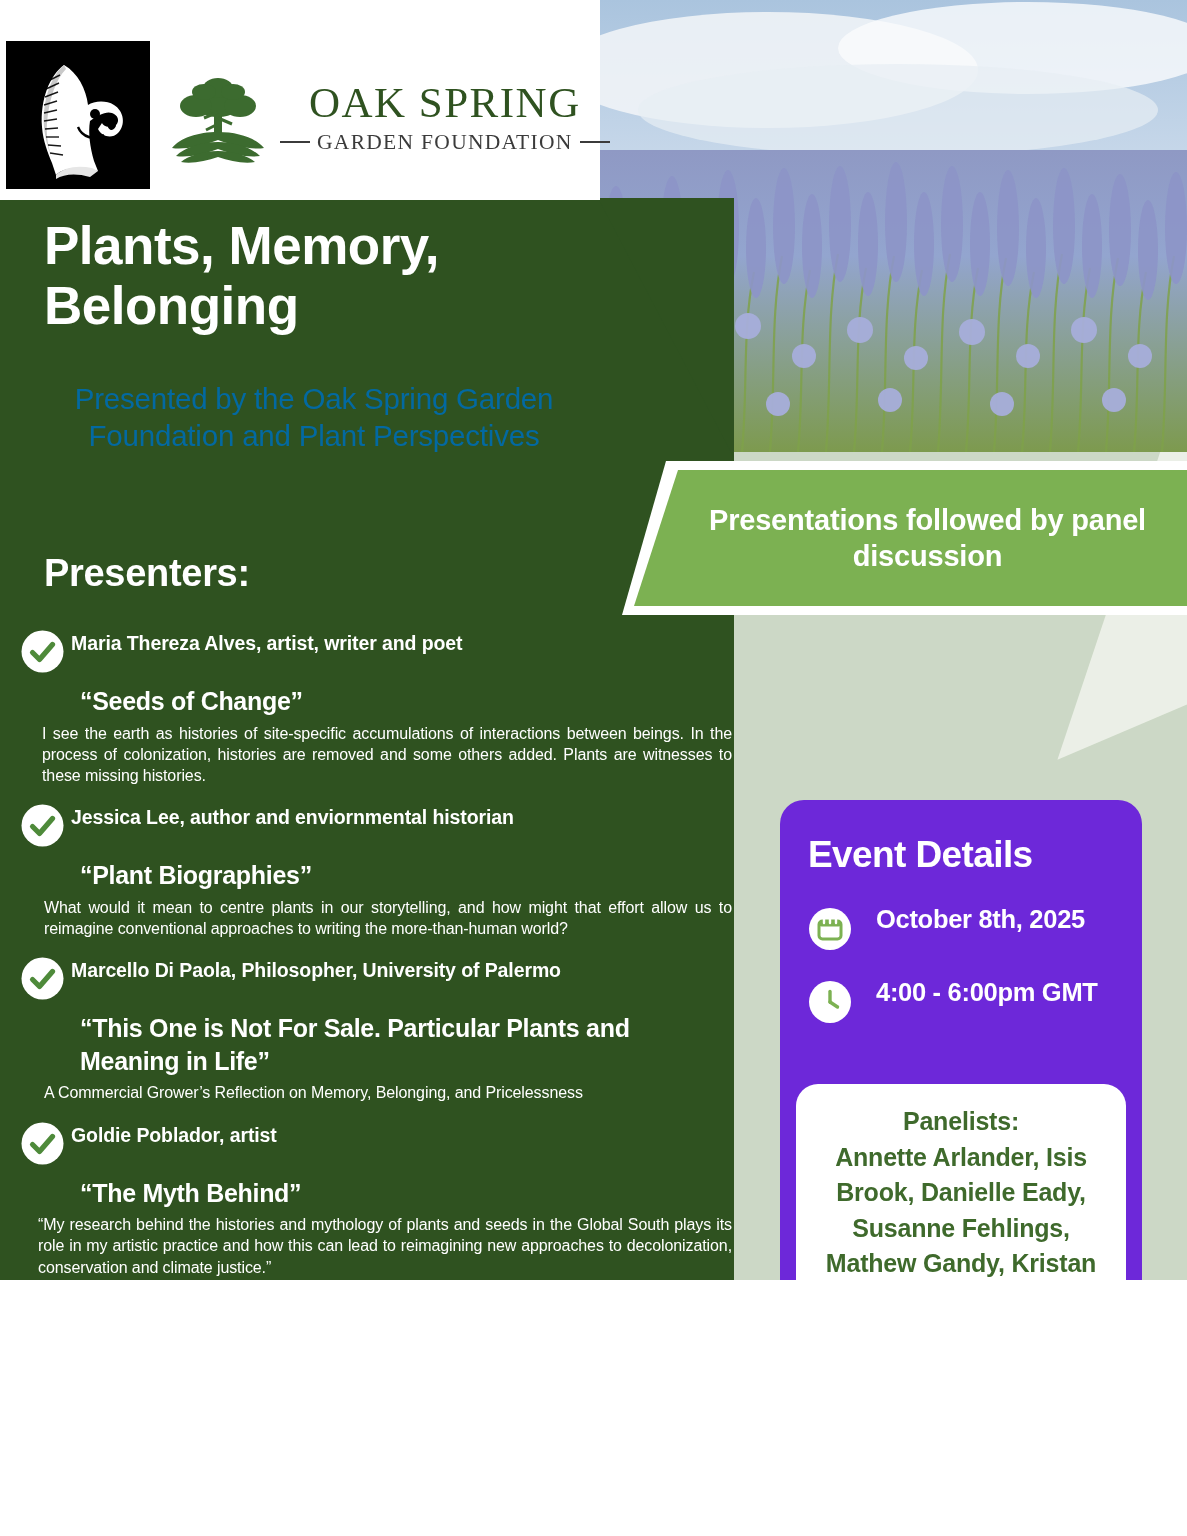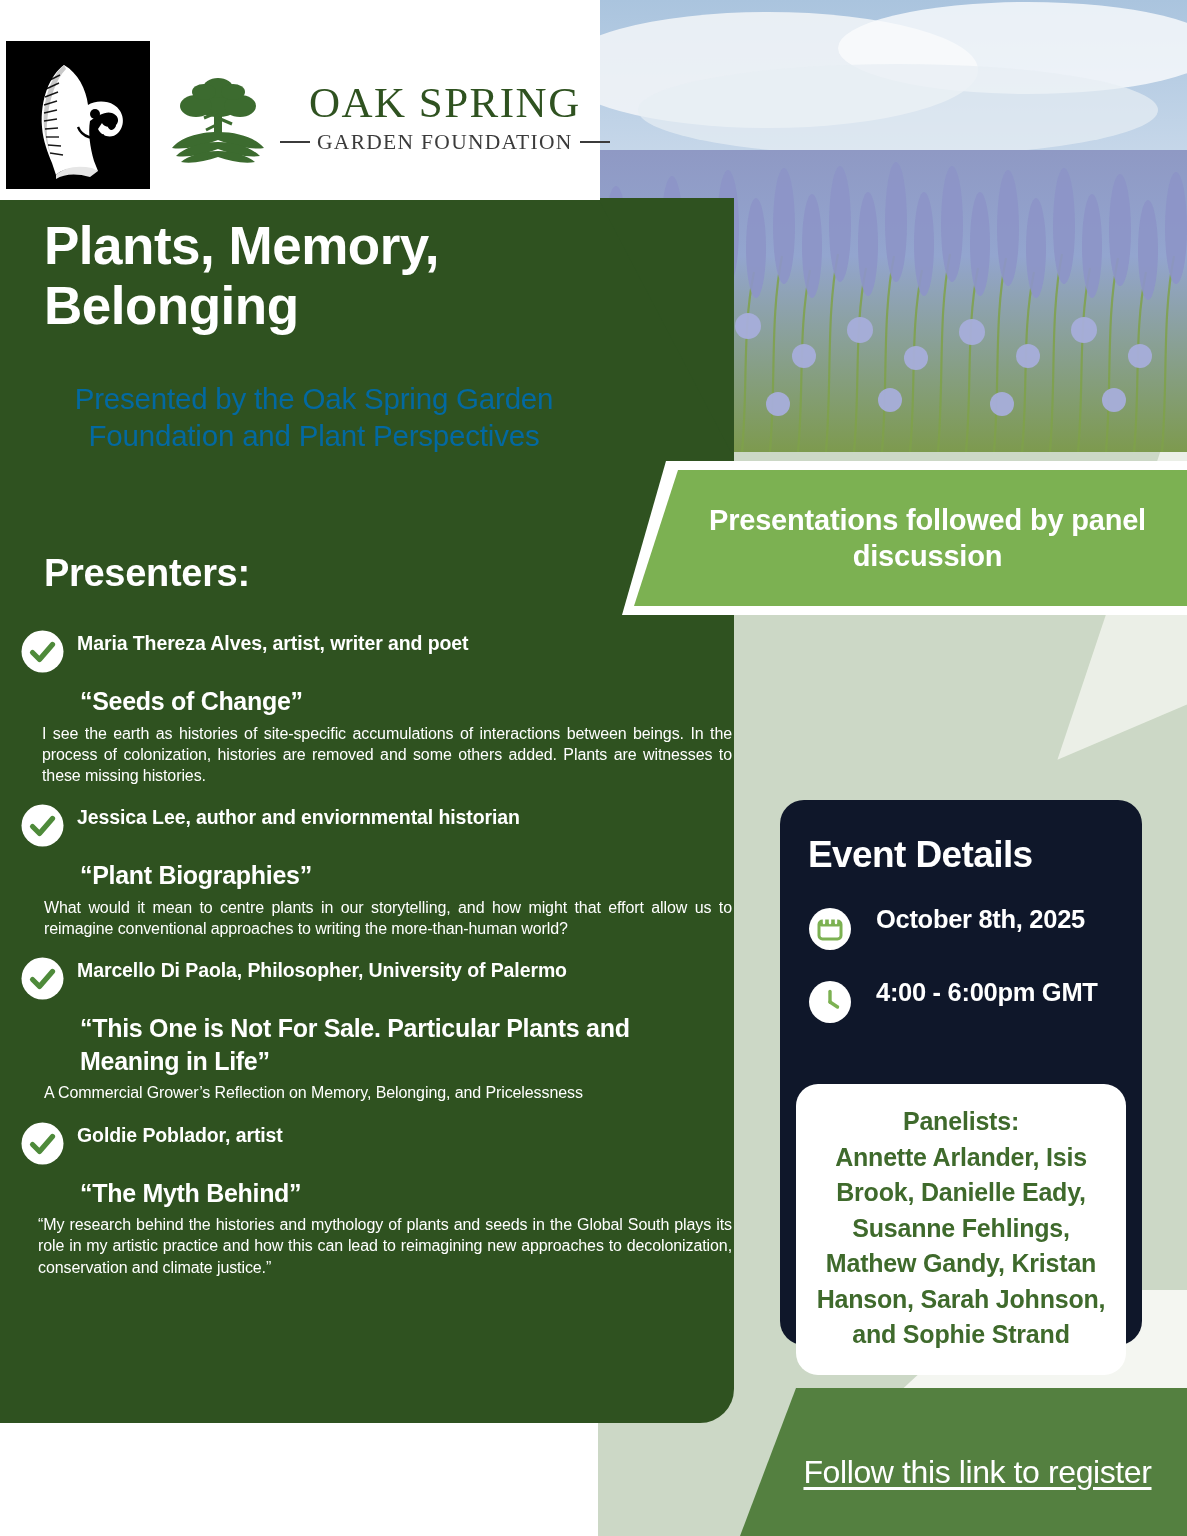--- a/index.html
+++ b/index.html
@@ -4,21 +4,21 @@
 <style>
   * { box-sizing: border-box; margin: 0; padding: 0; }
   html, body {
     width: 1187px; height: 1536px;
     font-family: "Liberation Sans", sans-serif;
     background: #ffffff;
     overflow: hidden;
   }
   #poster {
     position: relative;
-    width: 1187px; height: 1536px;
+    width: 1187px; height: 1280px;
     background: #ffffff;
     overflow: hidden;
     padding-left: 8px;
   }
 
   
   .bg-sage-a {
     position: absolute; left: 598px; top: 150px; width: 589px; height: 1386px;
     background: #f4f6f1; z-index: 0;
   }
@@ -119,41 +119,41 @@
 
   
   .presenters-head {
     position: absolute; left: 44px; top: 552px; z-index: 8;
     color: #ffffff; font-size: 38px; font-weight: 700; letter-spacing: -0.3px;
   }
   .presenters-list {
     position: absolute; left: 20px; top: 628px; width: 700px; z-index: 8;
   }
   .presenter { margin-bottom: 16px; }
-  .presenter-head { display: flex; align-items: flex-start; gap: 12px; }
+  .presenter-head { display: flex; align-items: flex-start; gap: 6px; }
   .check-icon { flex: 0 0 auto; margin-top: 1px; }
   .presenter-name {
     color: #ffffff; font-size: 19.5px; font-weight: 700; line-height: 1.22;
     padding-top: 4px; letter-spacing: -0.1px;
   }
   .presenter-talk {
     color: #ffffff; font-size: 25px; font-weight: 700; line-height: 1.3;
     margin: 7px 0 5px 60px; letter-spacing: -0.3px;
   }
   .presenter-desc {
     color: #ffffff; font-size: 16px; font-weight: 400; line-height: 1.33;
     text-align: justify; margin-left: 22px; width: 690px; letter-spacing: -0.1px;
   }
   .p-2 .presenter-desc, .p-3 .presenter-desc { margin-left: 24px; width: 688px; }
   .p-4 .presenter-desc { margin-left: 18px; width: 694px; }
 
   
   .event-card {
     position: absolute; left: 780px; top: 800px; width: 362px; height: 545px;
-    background: #0f172a; border-radius: 24px; z-index: 8;
+    background: #6d28d9; border-radius: 24px; z-index: 8;
     padding: 34px 26px 0 28px;
   }
   .event-title {
     color: #ffffff; font-size: 37px; font-weight: 700; letter-spacing: -0.6px;
   }
   .event-row { display: flex; align-items: flex-start; gap: 24px; margin-top: 28px; }
   .event-row.second { margin-top: 22px; }
   .event-icon { flex: 0 0 auto; margin-top: 3px; }
   .event-text {
     color: #ffffff; font-size: 25.5px; font-weight: 700; line-height: 1.22;

